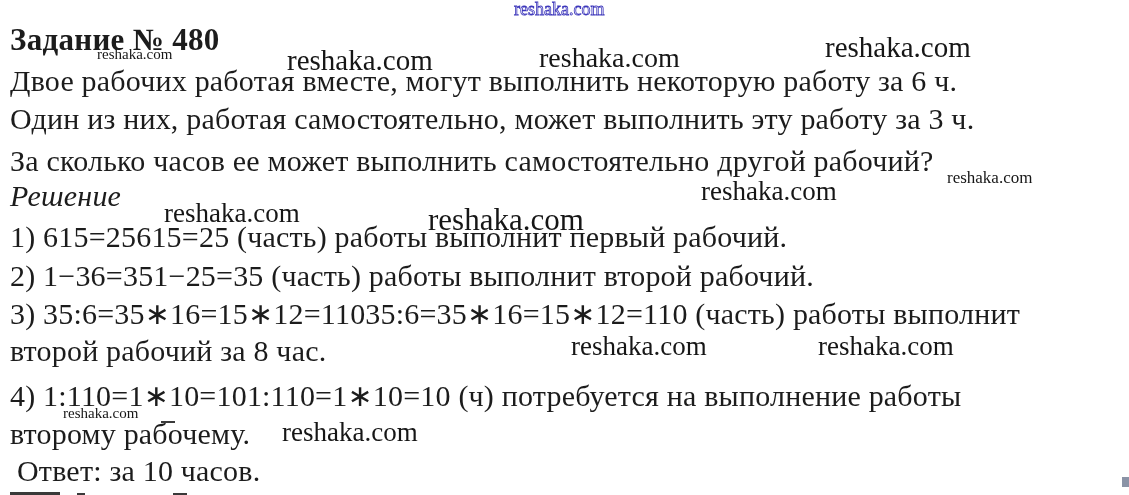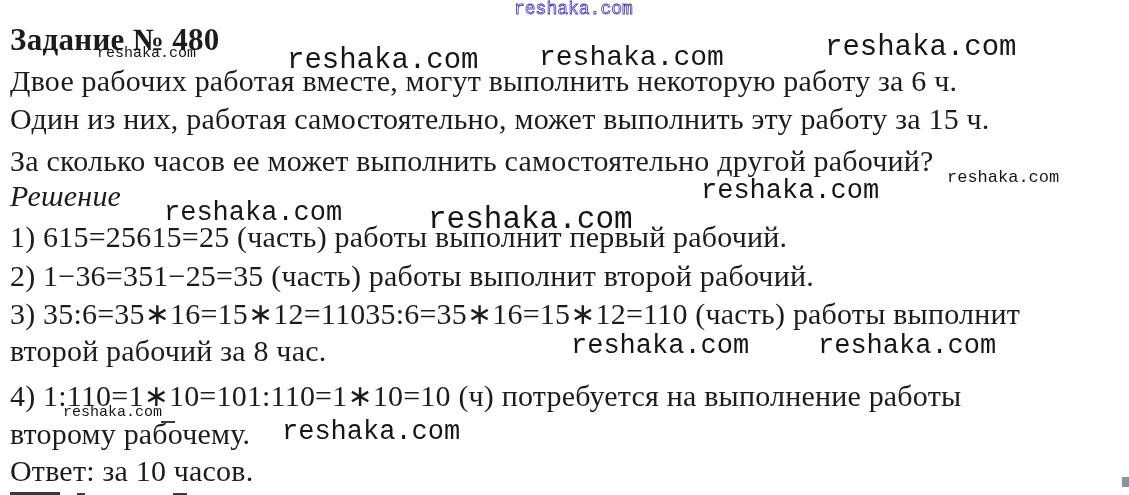--- a/index.html
+++ b/index.html
@@ -23,52 +23,52 @@
   }
   .title{
     font-weight:bold;
     font-size:31px;
     letter-spacing:0.3px;
   }
   .italic{font-style:italic;}
   .wm{
     position:absolute;
     white-space:nowrap;
-    font-family:Liberation Mono, monospace;
+    font-family:Liberation Serif, serif;
     color:#161616;
     line-height:1.1;
   }
   .wm-outline{color:#4b45c6;}
   @supports (-webkit-text-stroke: 1px blue){
     .wm-outline{color:#ffffff;-webkit-text-stroke:0.8px #3c36bb;}
   }
   .artifact{position:absolute;background:#3a3a3a;}
   .artifact-edge{position:absolute;background:#8a93a6;}
 </style>
 </head>
 <body>
 
 <div class="page">
 
   <div class="tline title" style="top:22px;">Задание № 480</div>
 
   <div class="tline" style="top:64px;">Двое рабочих работая вместе, могут выполнить некоторую работу за 6 ч.</div>
-  <div class="tline" style="top:102px;">Один из них, работая самостоятельно, может выполнить эту работу за 15 ч.</div>
+  <div class="tline" style="top:102px;">Один из них, работая самостоятельно, может выполнить эту работу за 3 ч.</div>
   <div class="tline" style="top:144px;">За сколько часов ее может выполнить самостоятельно другой рабочий?</div>
 
   <div class="tline italic" style="top:179px;">Решение</div>
 
   <div class="tline" style="top:220px;">1) 615=25615=25 (часть) работы выполнит первый рабочий.</div>
   <div class="tline" style="top:259px;">2) 1−36=351−25=35 (часть) работы выполнит второй рабочий.</div>
   <div class="tline" style="top:297px;">3) 35:6=35∗16=15∗12=11035:6=35∗16=15∗12=110 (часть) работы выполнит</div>
   <div class="tline" style="top:334px;">второй рабочий за 8 час.</div>
   <div class="tline" style="top:379px;">4) 1:110=1∗10=101:110=1∗10=10 (ч) потребуется на выполнение работы</div>
   <div class="tline" style="top:417px;">второму рабочему.</div>
 
-  <div class="tline" style="top:454px;">Ответ: за 10 часов.</div>
+  <div class="tline" style="top:454px;margin-left:7px;">Ответ: за 10 часов.</div>
 
   <div class="wm wm-outline" style="left:514px;top:0px;font-size:18px;">reshaka.com</div>
   <div class="wm" style="left:97px;top:46px;font-size:15px;">reshaka.com</div>
   <div class="wm" style="left:287px;top:45px;font-size:29px;">reshaka.com</div>
   <div class="wm" style="left:539px;top:43px;font-size:28px;">reshaka.com</div>
   <div class="wm" style="left:825px;top:32px;font-size:29px;">reshaka.com</div>
   <div class="wm" style="left:164px;top:199px;font-size:27px;">reshaka.com</div>
   <div class="wm" style="left:428px;top:203px;font-size:31px;">reshaka.com</div>
   <div class="wm" style="left:701px;top:177px;font-size:27px;">reshaka.com</div>
   <div class="wm" style="left:947px;top:169px;font-size:17px;">reshaka.com</div>

